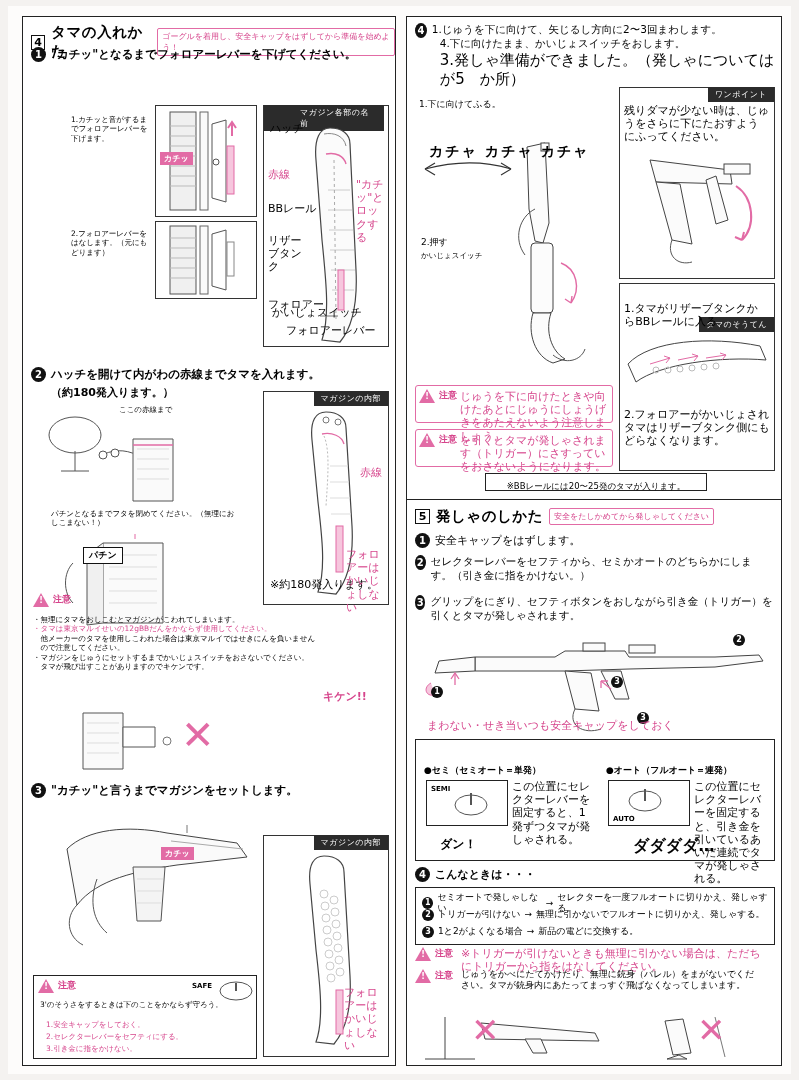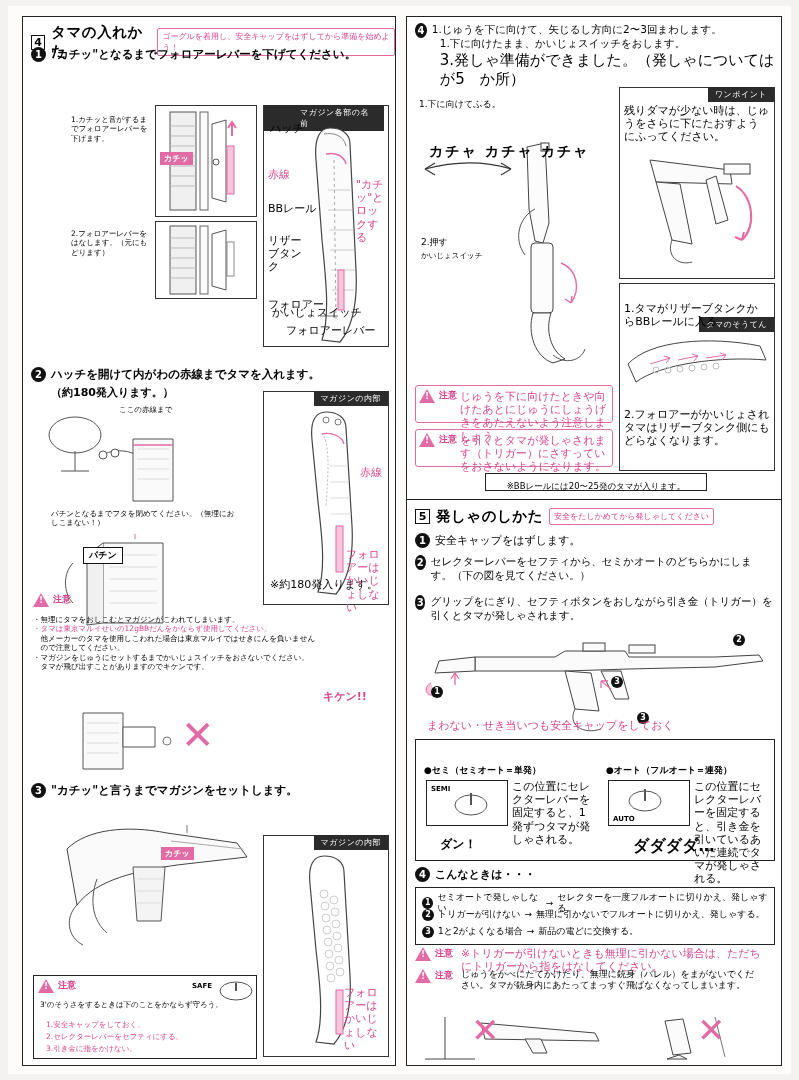--- a/index.html
+++ b/index.html
@@ -237,21 +237,21 @@
       <div class="tiny pk" style="position:absolute;left:12px;top:68px;">3.引き金に指をかけない。</div>
     </div>
   </div>
 
   <div class="col colR">
 
     <div style="position:absolute;left:8px;top:6px;display:flex;gap:5px;">
       <span class="cnum">4</span>
       <div>
         <div style="font-size:10.5px;">1.じゅうを下に向けて、矢じるし方向に2〜3回まわします。</div>
-        <div style="font-size:10.5px;padding-left:8px;">1.下に向けたまま、かいじょスイッチをおします。</div>
+        <div style="font-size:10.5px;padding-left:8px;">4.下に向けたまま、かいじょスイッチをおします。</div>
         <div style="font-size:15px;padding-left:8px;">3.発しゃ準備ができました。（発しゃについては　が5　か所）</div>
       </div>
     </div>
 
     <div class="tiny" style="position:absolute;left:12px;top:82px;font-size:9px;">1.下に向けてふる。</div>
 
     <div class="imgbox" style="left:8px;top:96px;width:202px;height:260px;border:none;">
       <svg width="202" height="260" viewBox="0 0 202 260">
         <path d="M10 56 C40 48 70 48 96 56" stroke="#333" fill="none" stroke-width="1.2"></path>
         <path d="M10 56 l10 -6 m-10 6 l10 6" stroke="#333" fill="none" stroke-width="1.2"></path>
@@ -340,21 +340,21 @@
       <span class="h-title">発しゃのしかた</span>
       <span class="pinkbox">安全をたしかめてから発しゃしてください</span>
     </div>
 
     <div style="position:absolute;left:8px;top:516px;display:flex;gap:5px;">
       <span class="cnum">1</span>
       <span style="font-size:11px;">安全キャップをはずします。</span>
     </div>
     <div style="position:absolute;left:8px;top:538px;display:flex;gap:5px;width:358px;">
       <span class="cnum">2</span>
-      <span style="font-size:10.5px;">セレクターレバーをセフティから、セミかオートのどちらかにします。（下の図を見てください。）</span>
+      <span style="font-size:10.5px;">セレクターレバーをセフティから、セミかオートのどちらかにします。（引き金に指をかけない。）</span>
     </div>
     <div style="position:absolute;left:8px;top:578px;display:flex;gap:5px;width:358px;">
       <span class="cnum">3</span>
       <span style="font-size:10.5px;">グリップをにぎり、セフティボタンをおしながら引き金（トリガー）を引くとタマが発しゃされます。</span>
     </div>
 
     <div class="imgbox" style="left:8px;top:606px;width:358px;height:112px;border:none;">
       <svg width="358" height="112" viewBox="0 0 358 112">
         <g stroke="#444" fill="#fbfbfb" stroke-width="1">
           <path d="M60 34 L140 34 L150 28 L210 28 L214 34 L300 34 L344 32 L348 38 L300 44 L214 46 L150 48 L60 48 Z"></path>

